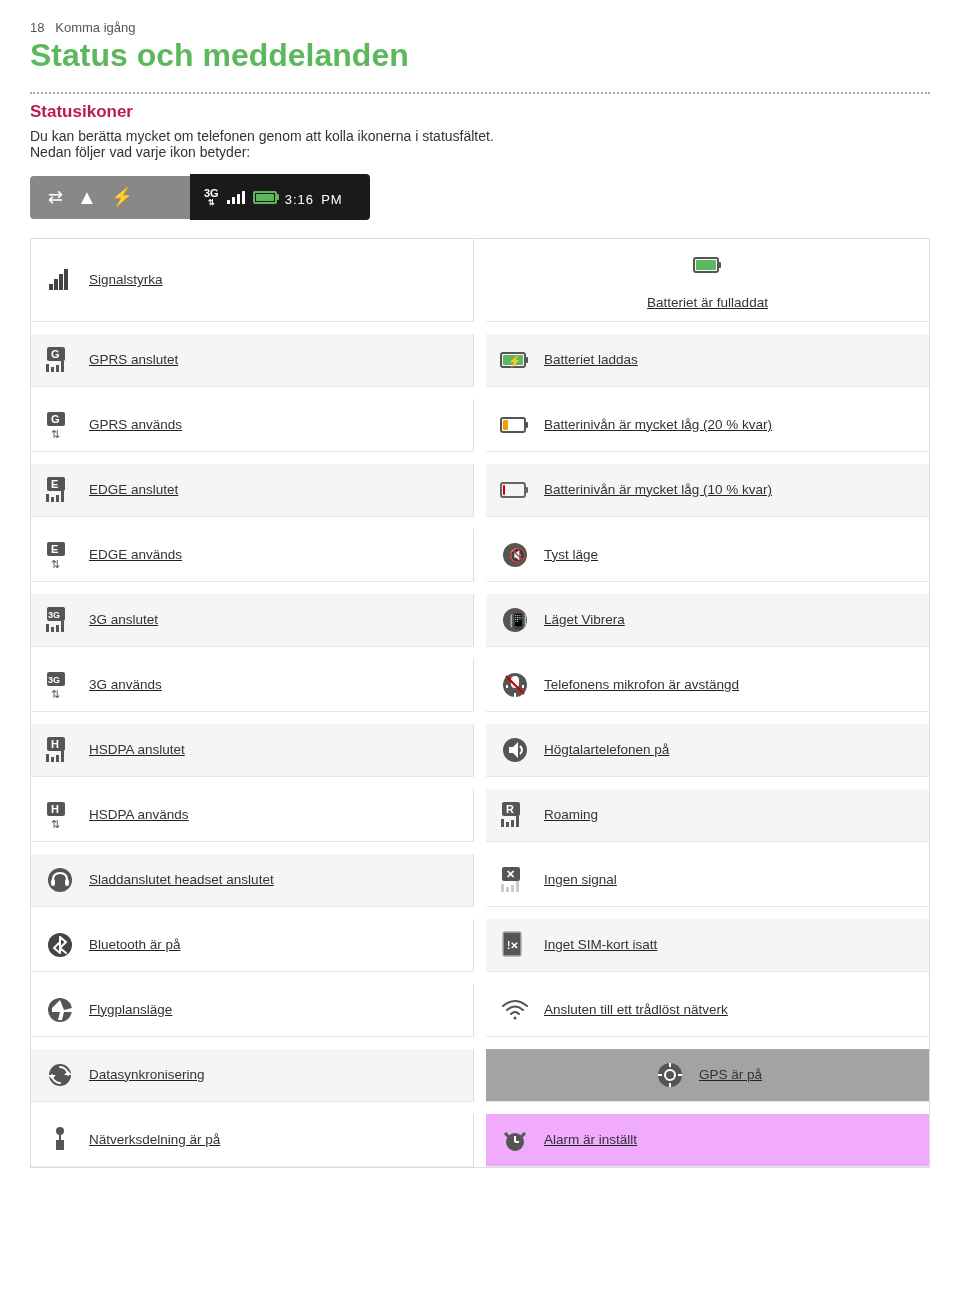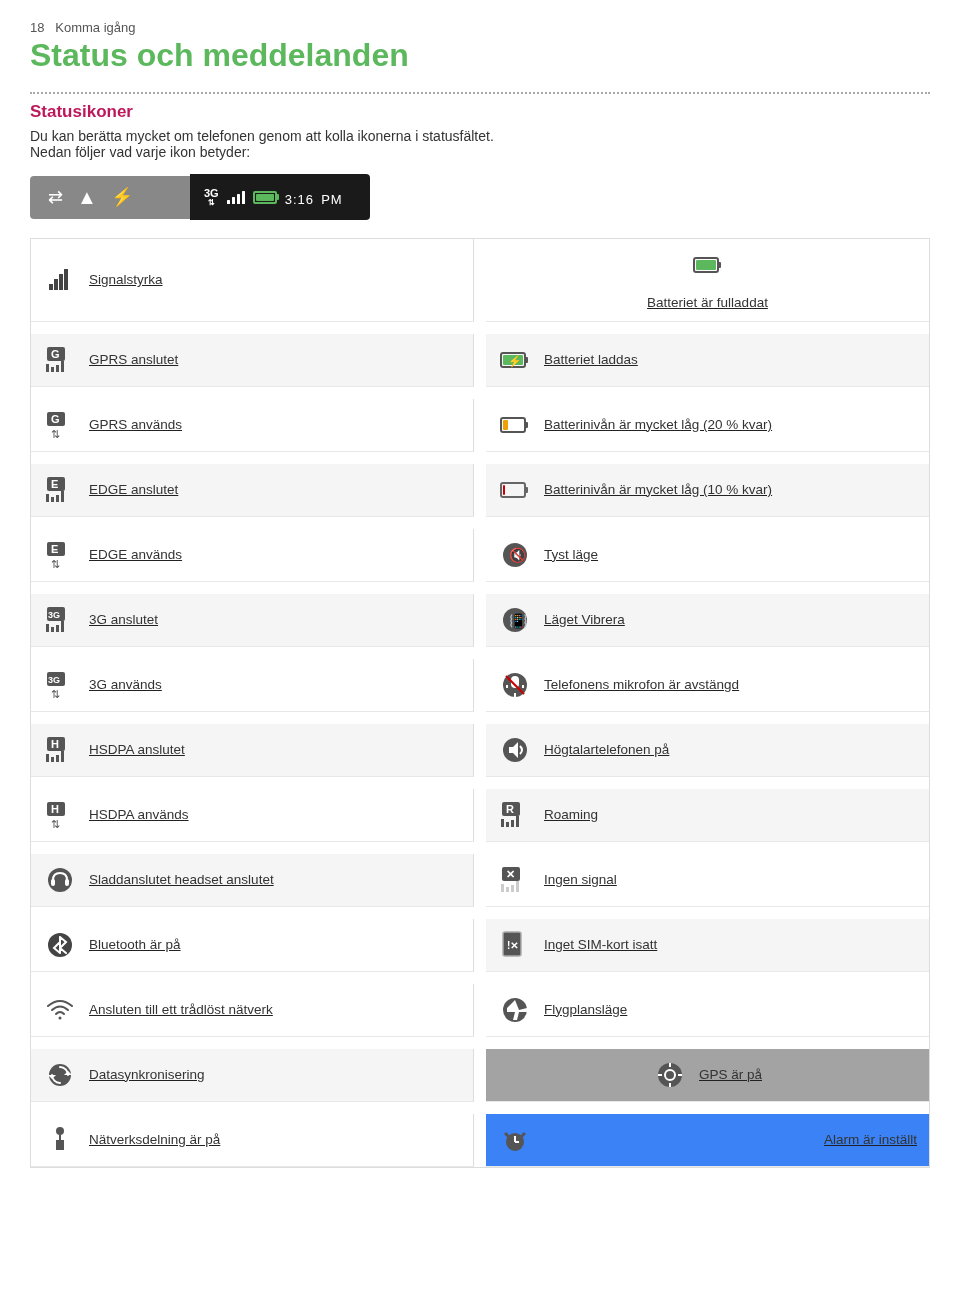--- a/index.html
+++ b/index.html
@@ -453,39 +453,39 @@
     <div class="icon-cell">
         <svg viewBox="0 0 28 28" width="28" height="28">
           <rect x="2" y="1" width="18" height="24" rx="2" fill="#555"></rect>
           <rect x="2" y="1" width="18" height="24" rx="2" fill="none" stroke="#aaa" stroke-width="1.5"></rect>
           <text x="6" y="18" font-size="10" fill="white" font-weight="bold">!✕</text>
         </svg>
       </div>
     <span class="icon-label">Inget SIM-kort isatt</span>
   </div>
     <div class="icon-row" style="background: rgb(255, 255, 255);">
+      <div class="icon-cell">
+        <svg viewBox="0 0 28 28" width="28" height="28">
+          <circle cx="14" cy="14" r="12" fill="#555"></circle>
+          <path d="M14 4 L18 14 L26 12 L26 16 L18 16 L16 24 L12 24 L14 16 L6 16 L6 12 L14 4Z" fill="white"></path>
+        </svg>
+      </div>
+      <span class="icon-label">Flygplansläge</span>
+    </div>
+    <div class="icon-row" style="background: rgb(255, 255, 255);">
     <div class="icon-cell">
         <svg viewBox="0 0 28 28" width="28" height="28">
           <path d="M14 22 L14 22" stroke="#555" stroke-width="3" stroke-linecap="round"></path>
           <path d="M10 18 Q14 14 18 18" stroke="#555" stroke-width="2" fill="none" stroke-linecap="round"></path>
           <path d="M6 14 Q14 7 22 14" stroke="#555" stroke-width="2" fill="none" stroke-linecap="round"></path>
           <path d="M2 10 Q14 0 26 10" stroke="#555" stroke-width="2" fill="none" stroke-linecap="round"></path>
         </svg>
       </div>
     <span class="icon-label">Ansluten till ett trådlöst nätverk</span>
   </div>
-    <div class="icon-row" style="background: rgb(255, 255, 255);">
-      <div class="icon-cell">
-        <svg viewBox="0 0 28 28" width="28" height="28">
-          <circle cx="14" cy="14" r="12" fill="#555"></circle>
-          <path d="M14 4 L18 14 L26 12 L26 16 L18 16 L16 24 L12 24 L14 16 L6 16 L6 12 L14 4Z" fill="white"></path>
-        </svg>
-      </div>
-      <span class="icon-label">Flygplansläge</span>
-    </div>
     <div class="icon-row" style="background: rgb(245, 245, 245);">
     <div class="icon-cell">
         <svg viewBox="0 0 28 28" width="28" height="28">
           <circle cx="14" cy="14" r="11" fill="#555"></circle>
           <path d="M14 6 A8 8 0 0 1 22 14" stroke="white" stroke-width="2" fill="none" stroke-linecap="round"></path>
           <polygon points="22,10 26,14 18,14" fill="white"></polygon>
           <path d="M14 22 A8 8 0 0 1 6 14" stroke="white" stroke-width="2" fill="none" stroke-linecap="round"></path>
           <polygon points="6,18 2,14 10,14" fill="white"></polygon>
         </svg>
       </div>
@@ -507,21 +507,21 @@
     <div class="icon-row" style="background: rgb(255, 255, 255);">
     <div class="icon-cell">
         <svg viewBox="0 0 28 28" width="28" height="28">
           <circle cx="14" cy="5" r="4" fill="#555"></circle>
           <path d="M10 14 L18 14 L18 24 L10 24 Z" fill="#555" rx="2"></path>
           <line x1="14" y1="9" x2="14" y2="14" stroke="#555" stroke-width="2"></line>
         </svg>
       </div>
     <span class="icon-label">Nätverksdelning är på</span>
   </div>
-    <div class="icon-row" style="background: #3b82f6; justify-content: space-between;">
+    <div class="icon-row" style="background: #f0abfc;">
       <div class="icon-cell">
         <svg viewBox="0 0 28 28" width="28" height="28">
           <circle cx="14" cy="16" r="9" fill="#555"></circle>
           <line x1="14" y1="16" x2="14" y2="10" stroke="white" stroke-width="2"></line>
           <line x1="14" y1="16" x2="18" y2="16" stroke="white" stroke-width="2"></line>
           <line x1="4" y1="7" x2="8" y2="11" stroke="#555" stroke-width="3"></line>
           <line x1="24" y1="7" x2="20" y2="11" stroke="#555" stroke-width="3"></line>
         </svg>
       </div>
       <span class="icon-label">Alarm är inställt</span>

